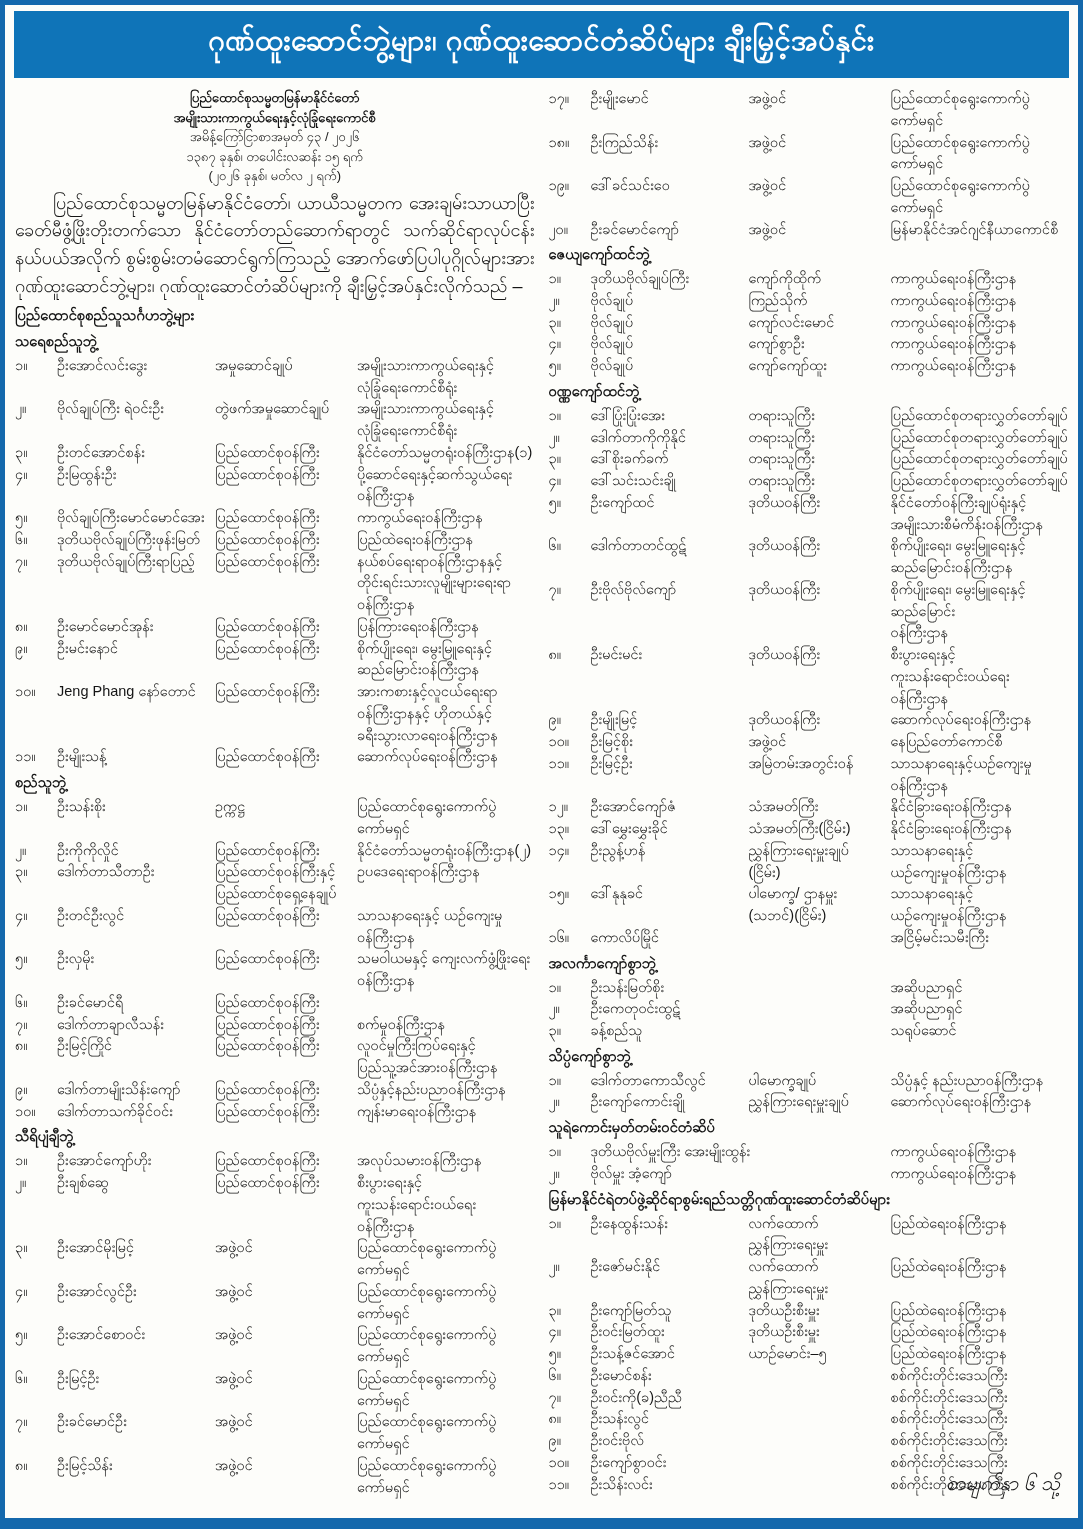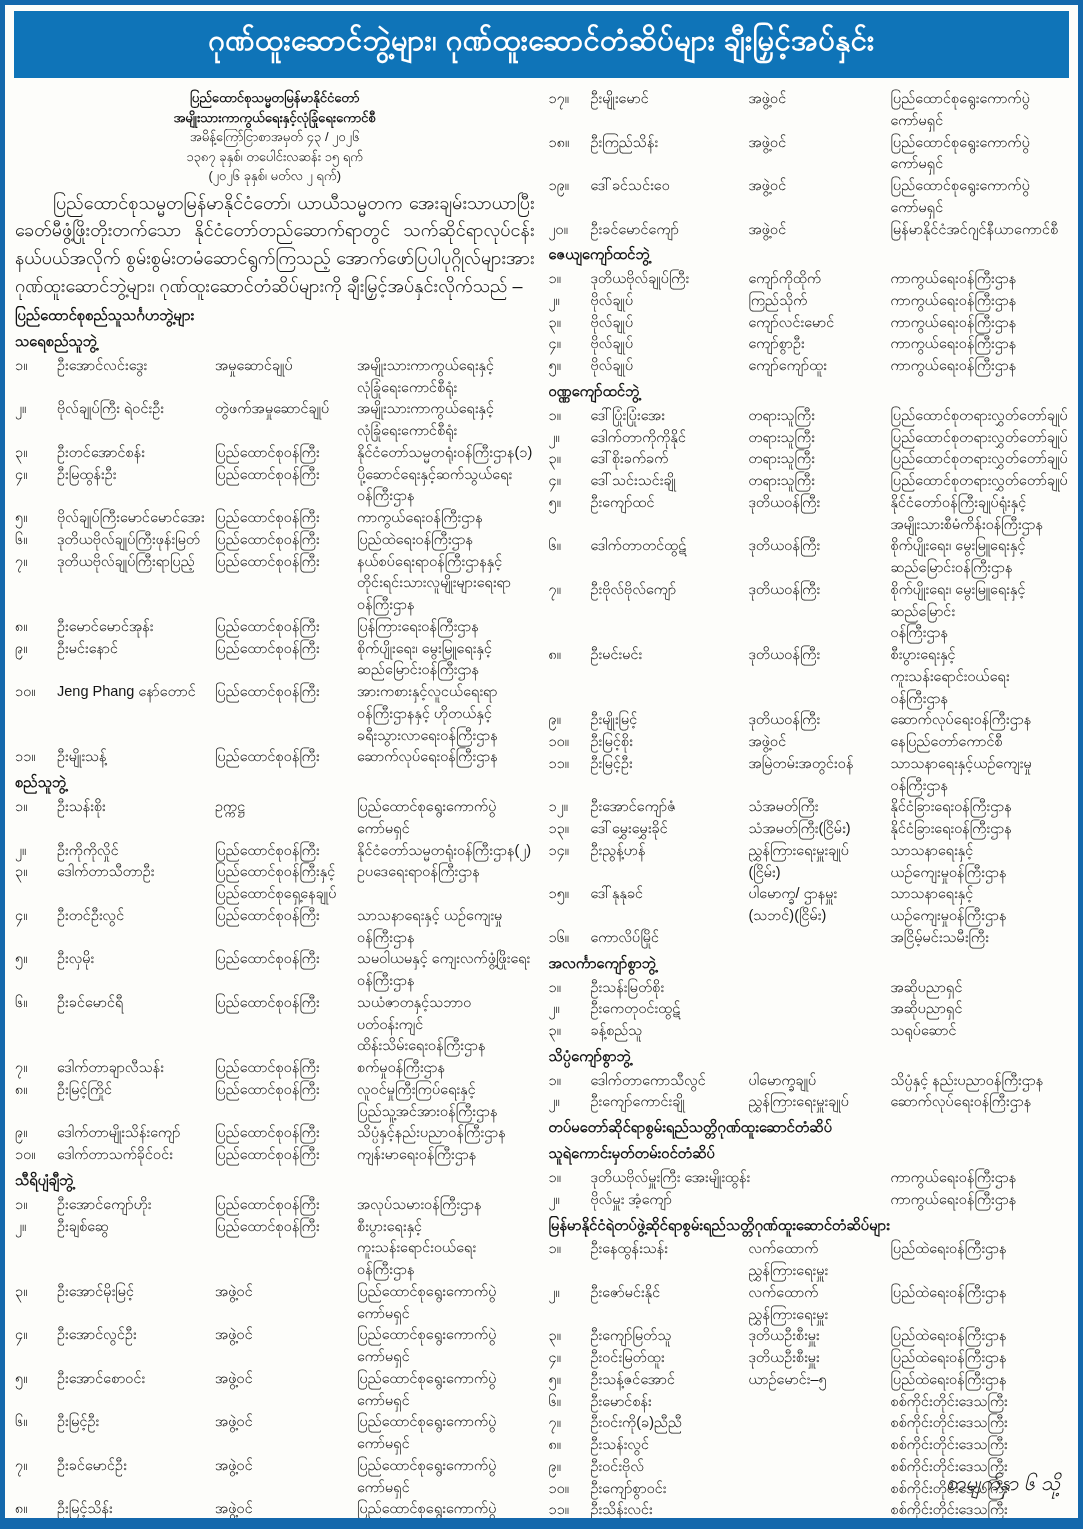--- a/index.html
+++ b/index.html
@@ -147,22 +147,20 @@
             <div class="c-num">၅။</div>
             <div class="c-name">ဦးလှမိုး</div>
             <div class="c-pos">ပြည်ထောင်စုဝန်ကြီး</div>
             <div class="c-org">သမဝါယမနှင့် ကျေးလက်ဖွံ့ဖြိုးရေး
 ဝန်ကြီးဌာန</div>
           </div>
           <div class="row">
             <div class="c-num">၆။</div>
             <div class="c-name">ဦးခင်မောင်ရီ</div>
             <div class="c-pos">ပြည်ထောင်စုဝန်ကြီး</div>
-            <div class="c-org">သယံဇာတနှင့်သဘာဝပတ်ဝန်းကျင်
-ထိန်းသိမ်းရေးဝန်ကြီးဌာန</div>
           </div>
           <div class="row">
             <div class="c-num">၇။</div>
             <div class="c-name">ဒေါက်တာချာလီသန်း</div>
             <div class="c-pos">ပြည်ထောင်စုဝန်ကြီး</div>
             <div class="c-org">စက်မှုဝန်ကြီးဌာန</div>
           </div>
           <div class="row">
             <div class="c-num">၈။</div>
             <div class="c-name">ဦးမြင့်ကြိုင်</div>
@@ -418,21 +416,20 @@
             <div class="c-name">ဒေါက်တာကောသီလွင်</div>
             <div class="c-pos">ပါမောက္ခချုပ်</div>
             <div class="c-org">သိပ္ပံနှင့် နည်းပညာဝန်ကြီးဌာန</div>
           </div>
           <div class="row">
             <div class="c-num">၂။</div>
             <div class="c-name">ဦးကျော်ကောင်းချို</div>
             <div class="c-pos">ညွှန်ကြားရေးမှူးချုပ်</div>
             <div class="c-org">ဆောက်လုပ်ရေးဝန်ကြီးဌာန</div>
           </div>
-          <div class="sec-h">တပ်မတော်ဆိုင်ရာစွမ်းရည်သတ္တိဂုဏ်ထူးဆောင်တံဆိပ်</div>
           <div class="sec-h">သူရဲကောင်းမှတ်တမ်းဝင်တံဆိပ်</div>
           <div class="row">
             <div class="c-num">၁။</div>
             <div class="c-name span2">ဒုတိယဗိုလ်မှူးကြီး အေးမျိုးထွန်း</div>
             <div class="c-org">ကာကွယ်ရေးဝန်ကြီးဌာန</div>
           </div>
           <div class="row">
             <div class="c-num">၂။</div>
             <div class="c-name span2">ဗိုလ်မှူး အံ့ကျော်</div>
             <div class="c-org">ကာကွယ်ရေးဝန်ကြီးဌာန</div>

